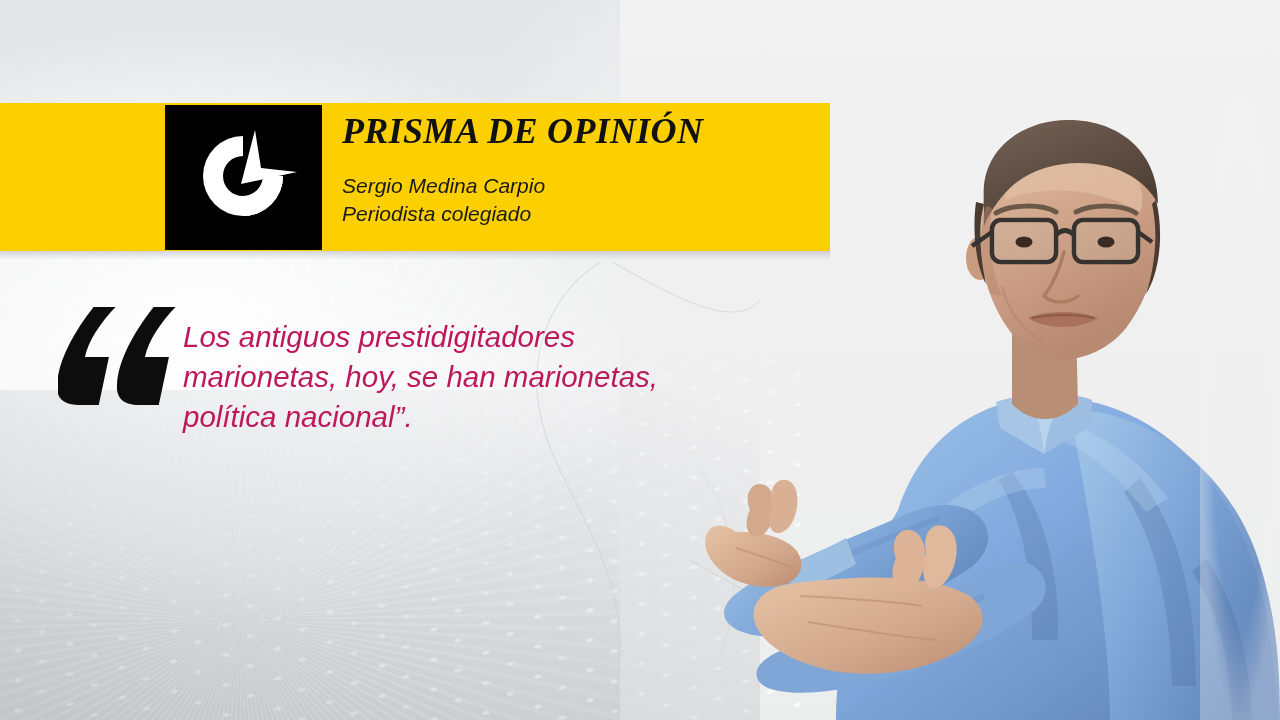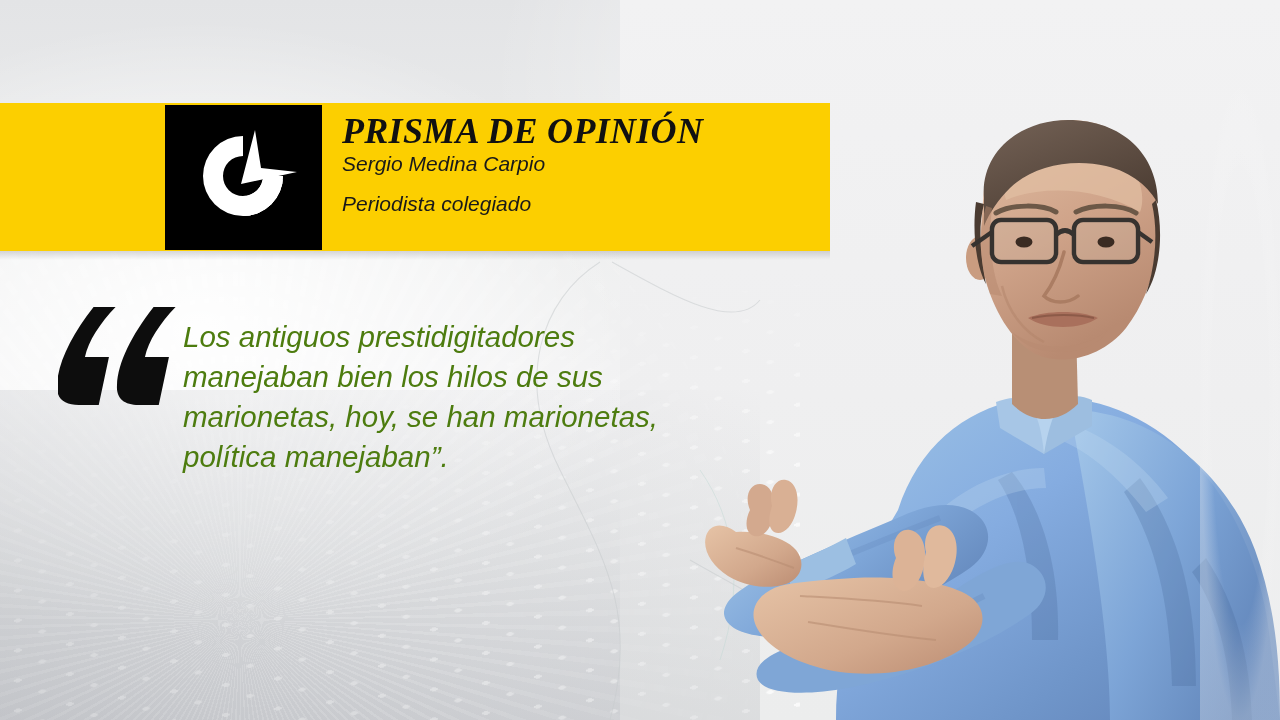--- a/index.html
+++ b/index.html
@@ -82,34 +82,34 @@
   .banner-title {
     font-family:"Liberation Serif", serif;
     font-style:italic; font-weight:bold;
     font-size:36px; letter-spacing:.3px; color:#111;
     line-height:1.06; white-space:nowrap;
   }
   .banner-sub {
     font-family:"Liberation Sans", sans-serif;
     font-style:italic; font-weight:400;
     font-size:21px; color:#191919; line-height:1.33;
-    margin-top:0; white-space:nowrap;
+    margin-top:22px; white-space:nowrap;
   }
 
   
   .quote-wrap { position:absolute; left:58px; top:305px; width:680px; }
   .quote-mark {
     position:absolute; left:0; top:0; width:118px; height:105px;
     color:#0d0d0d;
   }
   .quote-text {
     position:absolute; left:125px; top:12px; width:540px;
     font-family:"Liberation Sans", sans-serif;
     font-style:italic; font-weight:400;
-    font-size:29.5px; line-height:40px; color:#4d7c0f;
+    font-size:29.5px; line-height:40px; color:#be185d;
   }
   .quote-text .ln { display:block; white-space:nowrap; }
 </style>
 </head>
 <body>
 
 <div id="stage">
 
   <div class="bg-base"></div>
   <div class="bg-glow"></div>
@@ -282,32 +282,31 @@
       <path d="M93 54 A 35 35 0 0 1 58 89 L 58 94 A 40 40 0 0 0 98 54 Z" fill="#ffffff"></path>
       <path d="M78 54 A 20 20 0 0 1 58 74 L 58 94 A 40 40 0 0 0 98 54 Z" fill="#ffffff"></path>
 
       <path d="M56 62 L 70 8 L 76 46 L 112 50 Z" fill="#ffffff"></path>
     </svg>
   </div>
 
   <div class="banner-text">
     <div class="banner-title">PRISMA DE OPINIÓN</div>
     <div class="banner-sub">Sergio Medina Carpio</div>
-    <div class="banner-sub" style="margin-top:12px">Periodista colegiado</div>
+    <div class="banner-sub" style="margin-top:0">Periodista colegiado</div>
   </div>
 
   <div class="quote-wrap">
     <svg class="quote-mark" viewBox="0 0 118 105">
       <path d="M44 2 L 22 2 C 6 30, -2 58, 2 80 C 4 94, 14 100, 28 100 L 48 100
                L 48 52 L 24 52 C 24 36, 32 18, 44 2 Z" fill="#0d0d0d" transform="skewX(-12) translate(14,0)"></path>
       <path d="M104 2 L 82 2 C 66 30, 58 58, 62 80 C 64 94, 74 100, 88 100 L 108 100
                L 108 52 L 84 52 C 84 36, 92 18, 104 2 Z" fill="#0d0d0d" transform="skewX(-12) translate(14,0)"></path>
     </svg>
 
     <div class="quote-text">
       <span class="ln">Los antiguos prestidigitadores</span>
-      <span class="ln">manejaban bien los hilos de sus</span>
       <span class="ln">marionetas, hoy, se han marionetas,</span>
-      <span class="ln">política manejaban”.</span>
+      <span class="ln">política nacional”.</span>
     </div>
   </div>
 
 </div>
 
 </body></html>

